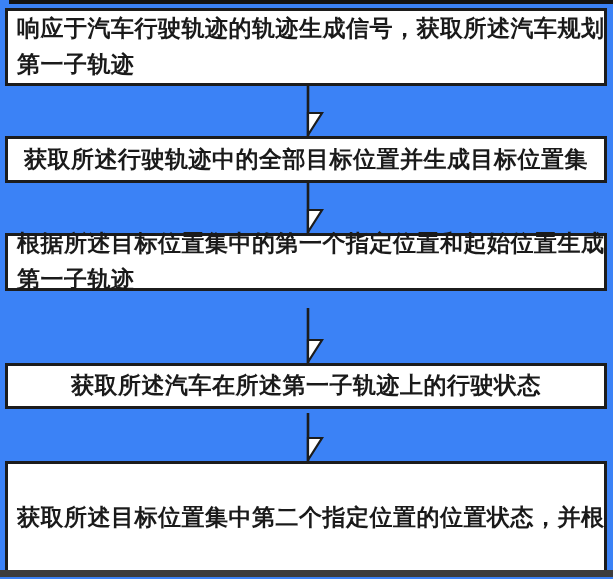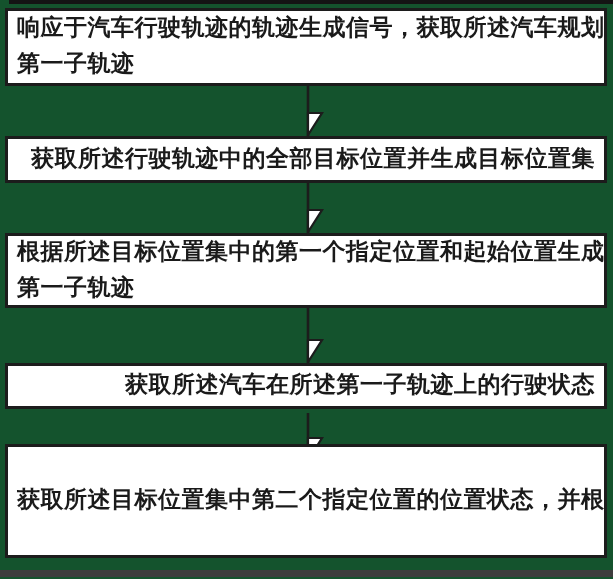--- a/index.html
+++ b/index.html
@@ -1,22 +1,22 @@
 <!DOCTYPE html>
 <html><head>
 <meta charset="utf-8">
 <title>Flowchart</title>
 <style>
   html, body { margin: 0; padding: 0; background: #ffffff; }
   .canvas {
     position: relative;
     width: 613px;
     height: 579px;
-    background: #14532d;
-    font-family: Liberation Mono, monospace;
+    background: #3b82f6;
+    font-family: Liberation Serif, serif;
     overflow: hidden;
   }
   .top-bar {
     position: absolute;
     left: 9px; top: 0; width: 604px; height: 4px;
     background: #141414;
   }
   .bottom-bar {
     position: absolute;
     left: 0; top: 570px; width: 613px; height: 7px;
@@ -34,26 +34,26 @@
     justify-content: center;
     color: #1a1a1a;
     font-size: 23px;
     font-weight: 600;
     letter-spacing: 0.5px;
   }
   .box .tline { padding: 0 9px; white-space: nowrap; }
   .lh36 .tline { line-height: 36px; }
   .lh34 .tline { line-height: 34px; }
   .lh32 .tline { line-height: 32px; }
-  .center .tline { text-align: right; }
+  .center .tline { text-align: center; }
   .box1 { top: 8px;   height: 78px; }
   .box2 { top: 136px; height: 47px; }
-  .box3 { top: 233px; height: 75px; }
+  .box3 { top: 233px; height: 58px; }
   .box4 { top: 363px; height: 46px; }
-  .box5 { top: 444px; height: 114px; }
+  .box5 { top: 461px; height: 114px; }
   .conn { position: absolute; left: 301px; width: 30px; }
   .c1 { top: 86px;  height: 50px; }
   .c2 { top: 183px; height: 50px; }
   .c3 { top: 308px; height: 55px; }
   .c4 { top: 413px; height: 48px; }
 </style>
 </head>
 <body>
 
 <div class="canvas">

